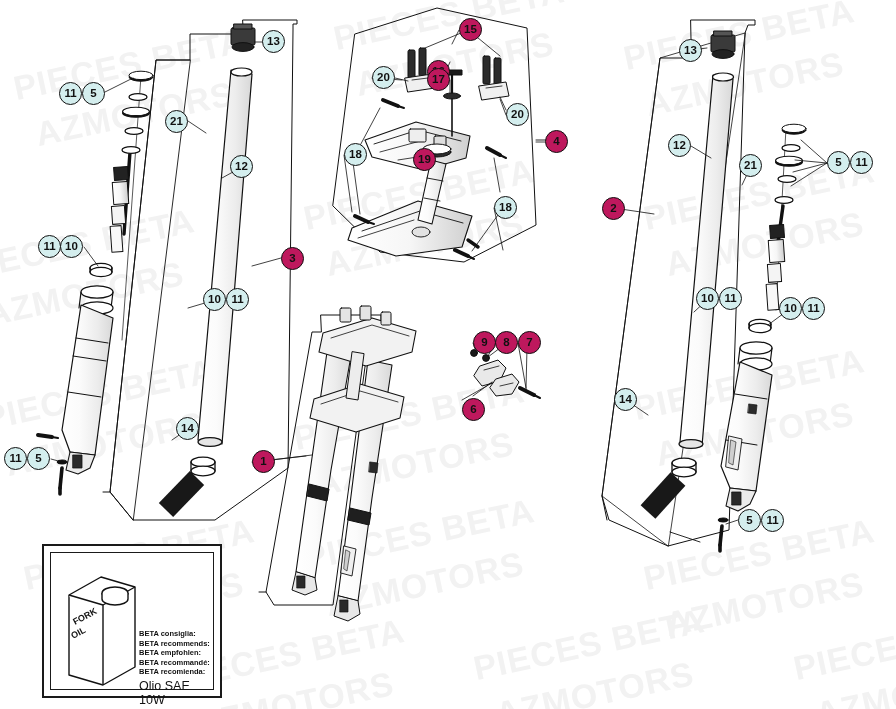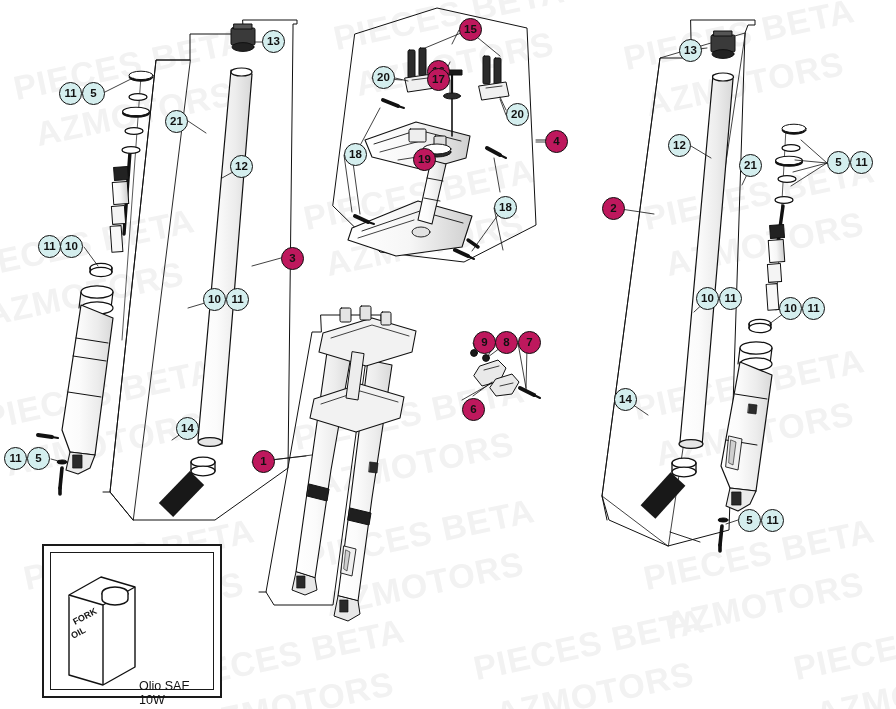--- a/index.html
+++ b/index.html
@@ -472,20 +472,27 @@
         <g fill="#ffffff" stroke="#111" stroke-width="1.4" stroke-linejoin="round">
           <path d="M12,32 L44,14 L78,24 L78,104 L46,122 L12,112 Z"></path>
           <path d="M12,32 L46,42 L46,122"></path>
           <path d="M46,42 L78,24"></path>
           <ellipse cx="58" cy="30" rx="13" ry="6"></ellipse>
           <path d="M45,30 L45,36 A13,6 0 0 0 71,36 L71,30"></path>
         </g>
         <text x="18" y="62" transform="rotate(-28 18 62)" font-family="'Liberation Sans', sans-serif" font-size="9" font-weight="700" fill="#111">FORK</text>
         <text x="16" y="76" transform="rotate(-28 16 76)" font-family="'Liberation Sans', sans-serif" font-size="9" font-weight="700" fill="#111">OIL</text>
       </svg>
+      <div class="oil-rec" id="oil-rec">
+          <div>BETA consiglia:</div>
+          <div>BETA recommends:</div>
+          <div>BETA empfohlen:</div>
+          <div>BETA recommandé:</div>
+          <div>BETA recomienda:</div>
+        </div>
       <div class="oil-grade">Olio SAE 10W</div>
     </div>
   </div>
 
   <div id="callout-layer">
       <div class="callout blue" style="left: 59px; top: 82px;">11</div>
       <div class="callout blue" style="left: 82px; top: 82px;">5</div>
       <div class="callout blue" style="left: 262px; top: 30px;">13</div>
       <div class="callout blue" style="left: 165px; top: 110px;">21</div>
       <div class="callout blue" style="left: 230px; top: 155px;">12</div>

